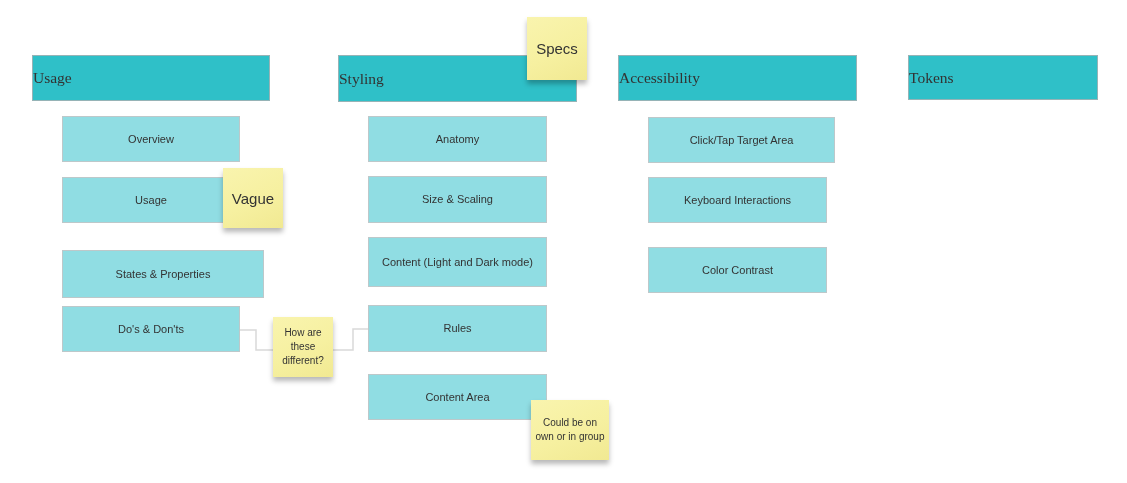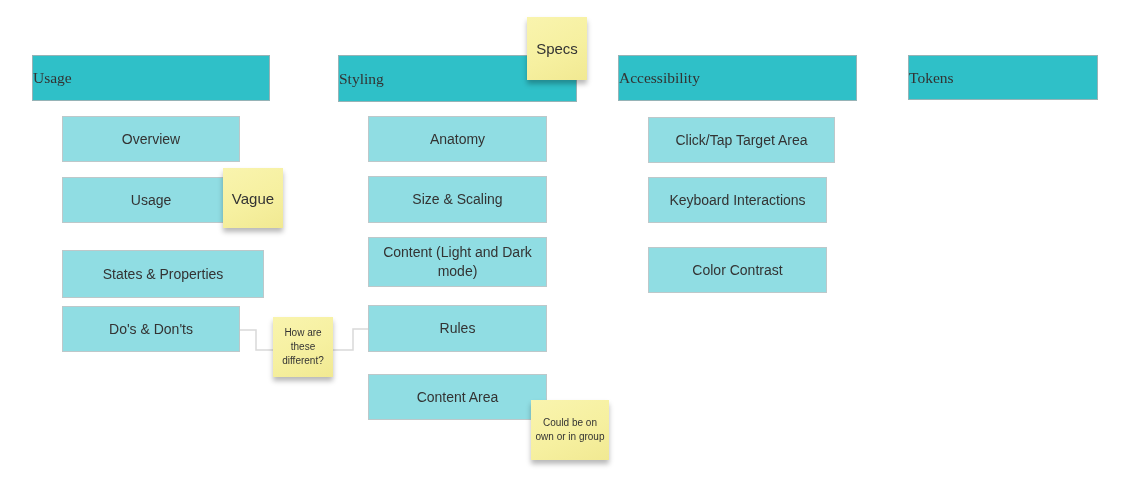--- a/index.html
+++ b/index.html
@@ -48,21 +48,21 @@
   .sub-card{
     position:absolute;
     display:flex;
     align-items:center;
     justify-content:center;
     text-align:center;
     background:var(--card-fill);
     border:1px solid var(--card-border);
     box-sizing:border-box;
     color:var(--text);
-    font-size:14px;
+    font-size:11px;
     line-height:1.35;
     padding:4px 10px;
     z-index:2;
     cursor:default;
   }
   .sticky{
     position:absolute;
     display:flex;
     align-items:center;
     justify-content:center;

